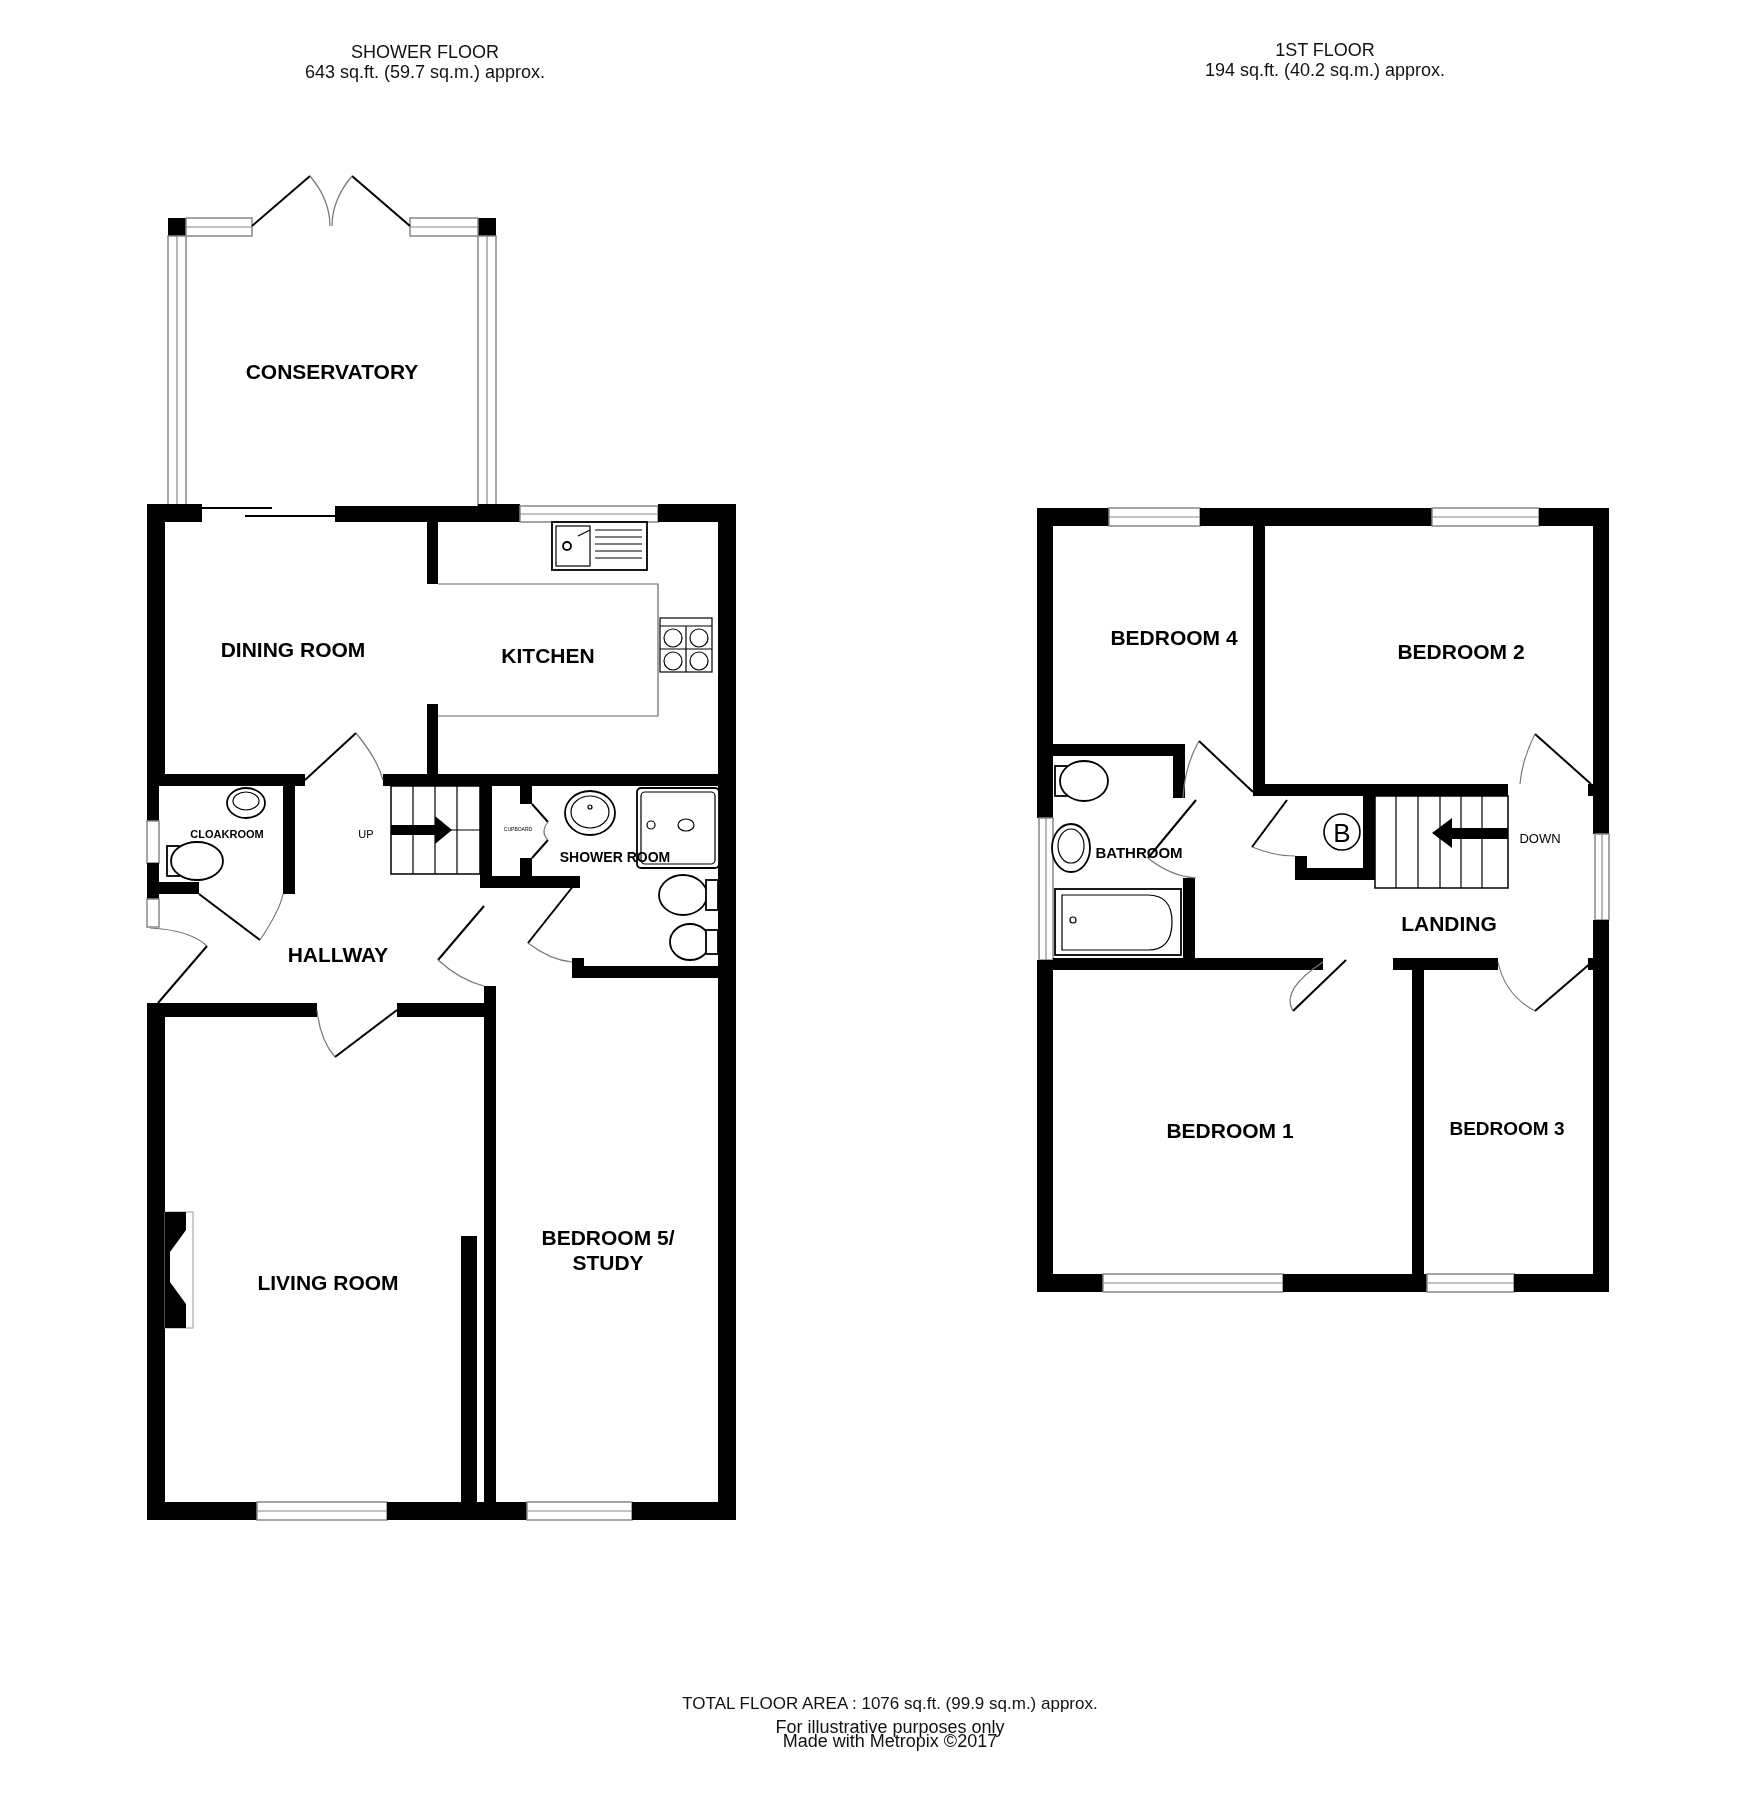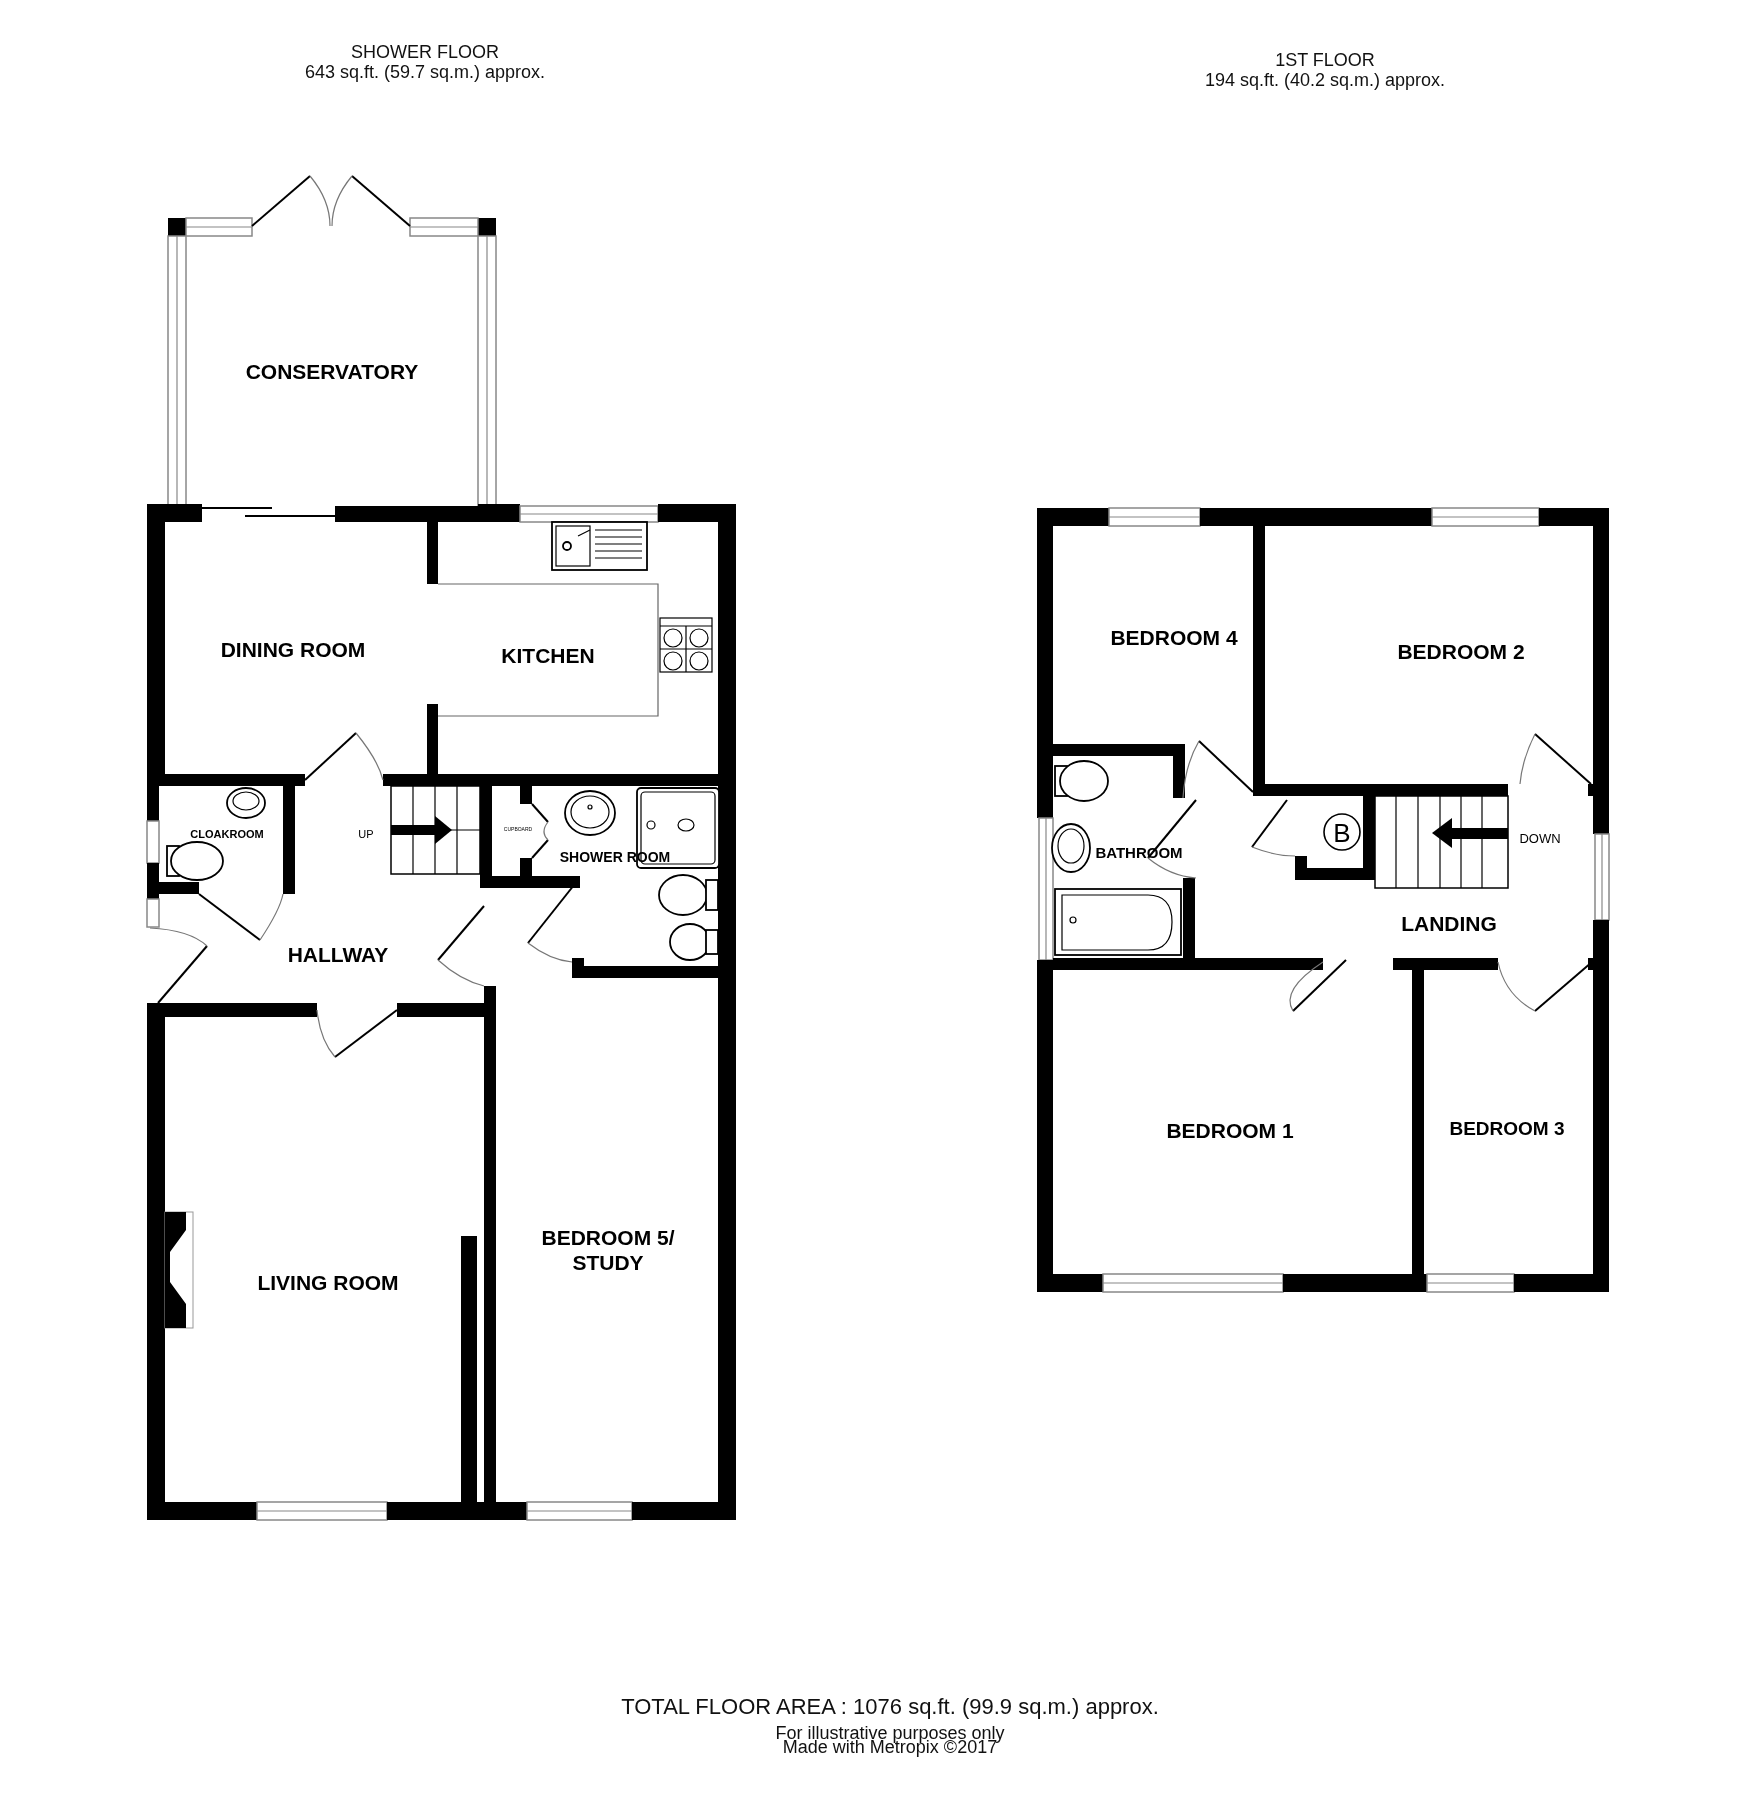--- a/index.html
+++ b/index.html
@@ -2,38 +2,38 @@
 <html><head>
 <meta charset="utf-8">
 <style>
   html, body { margin:0; padding:0; background:#ffffff; }
   body { width:1762px; height:1800px; position:relative; overflow:hidden; font-family:"Liberation Sans", sans-serif; color:#111; }
   .hdr { position:absolute; text-align:center; font-size:18px; line-height:20px; color:#111; }
   .plan { position:absolute; left:0; top:0; }
   .room-label { font-family:"Liberation Sans", sans-serif; font-weight:bold; fill:#000; }
   .small-label { font-family:"Liberation Sans", sans-serif; fill:#000; }
   .foot { position:absolute; text-align:center; color:#111; }
-  .foot .total { font-size:22px; }
+  .foot .total { font-size:17px; }
   .foot .note { font-size:18px; line-height:14px; }
   .wall { fill:#000; }
   .win { fill:#fff; stroke:#888; stroke-width:1.5; }
   .door { stroke:#000; stroke-width:2; fill:none; }
   .swing { stroke:#777; stroke-width:1.2; fill:none; }
   .fix { stroke:#000; stroke-width:1.8; fill:#fff; }
   .thin { stroke:#000; stroke-width:1.2; fill:none; }
   .grey { stroke:#888; stroke-width:1.2; fill:none; }
 </style>
 </head>
 <body>
 
 <div class="hdr" style="left:250px; top:42px; width:350px;">
   <div>SHOWER FLOOR</div>
   <div>643 sq.ft. (59.7 sq.m.) approx.</div>
 </div>
-<div class="hdr" style="left:1150px; top:50px; width:350px;">
+<div class="hdr" style="left:1150px; top:40px; width:350px;">
   <div>1ST FLOOR</div>
   <div>194 sq.ft. (40.2 sq.m.) approx.</div>
 </div>
 
 <svg class="plan" width="1762" height="1800" viewBox="0 0 1762 1800">
 
   <g>
 
     <g>
       <rect class="wall" x="168" y="218" width="18" height="18"></rect>

